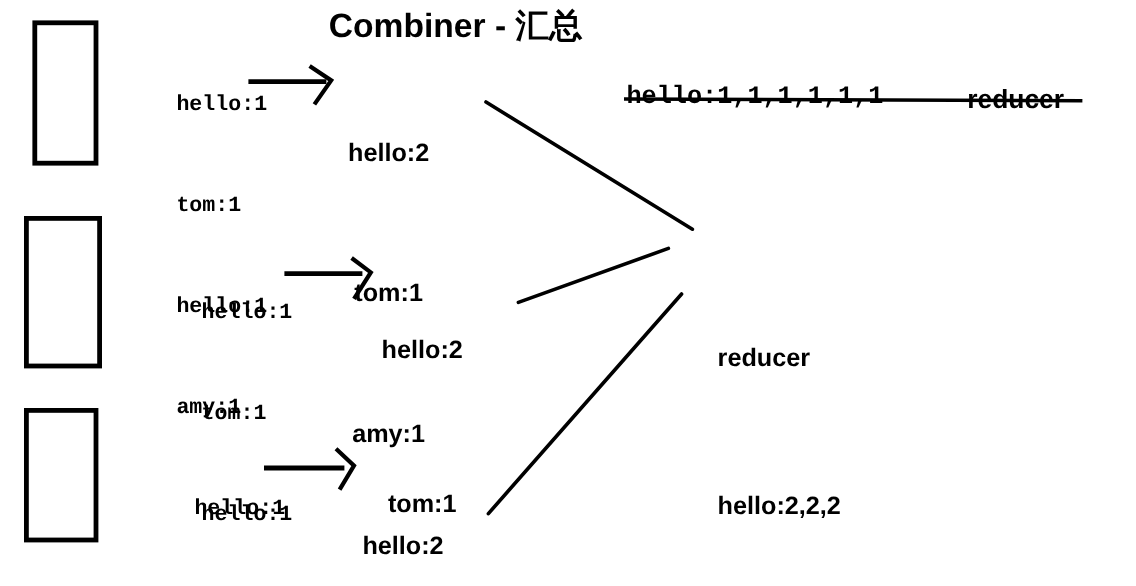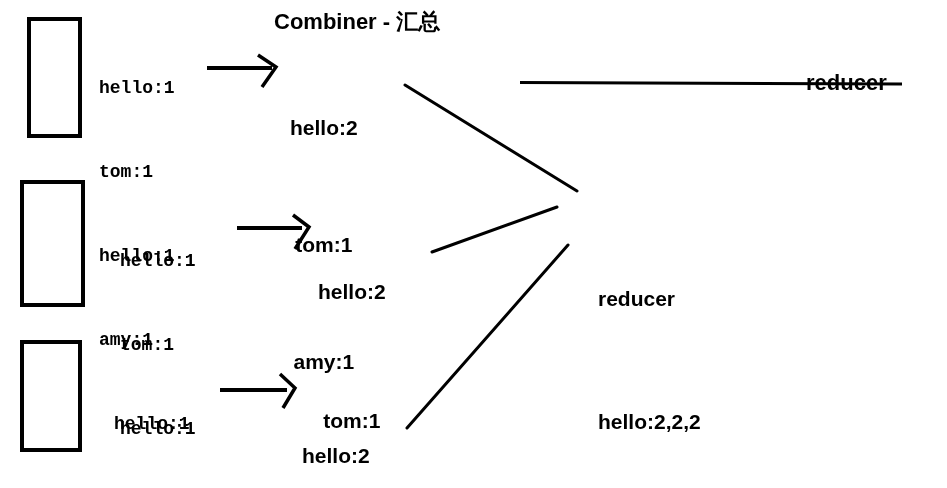--- a/index.html
+++ b/index.html
@@ -27,41 +27,42 @@
   .rect.r2 { left: 20px; top: 180px; width: 65px; height: 127px; }
   .rect.r3 { left: 20px; top: 340px; width: 62px; height: 112px; }
 
   .mono {
     position: absolute;
     font-family: "Liberation Mono", "DejaVu Sans Mono", monospace;
     font-weight: bold;
     font-size: 18px;
     line-height: 28px;
     white-space: pre;
+    margin-left: 48px;
   }
   .mono.list1 { left: 99px;  top: 18px;  }
   .mono.list2 { left: 120px; top: 191px; }
   .mono.list3 { left: 114px; top: 354px; }
 
   .combined {
     position: absolute;
     font-weight: bold;
     font-size: 21px;
     white-space: pre;
     text-align: center;
   }
   .combined.c1 { left: 290px; top: 30px;  line-height: 39px; }
   .combined.c2 { left: 318px; top: 184px; line-height: 43px; }
   .combined.c3 { left: 302px; top: 348px; line-height: 43px; }
 
   .title {
     position: absolute;
     left: 274px; top: 9px;
     font-weight: bold;
-    font-size: 22px;
+    font-size: 28px;
     line-height: 26px;
     white-space: pre;
   }
 
   .reducer-block {
     position: absolute;
     left: 598px; top: 196px;
     font-weight: bold;
     font-size: 21px;
     line-height: 41px;
@@ -114,20 +115,21 @@
 
     <line x1="520" y1="82.5" x2="902" y2="84" stroke="#000000" stroke-width="3"></line>
   </svg>
 
   <div class="rect r1"></div>
   <div class="rect r2"></div>
   <div class="rect r3"></div>
 
   <div class="title">Combiner - 汇总</div>
 
+  <div class="crossed-values">hello:1,1,1,1,1,1</div>
   <div class="crossed-label">reducer</div>
 
   <div class="mono list1">
     <div>hello:1</div>
     <div>tom:1</div>
     <div>hello:1</div>
     <div>amy:1</div>
   </div>
   <div class="combined c1">
     <div>hello:2</div>

